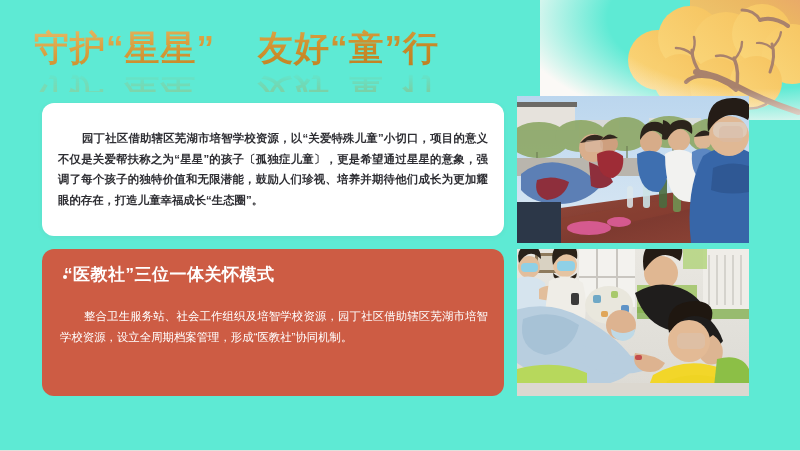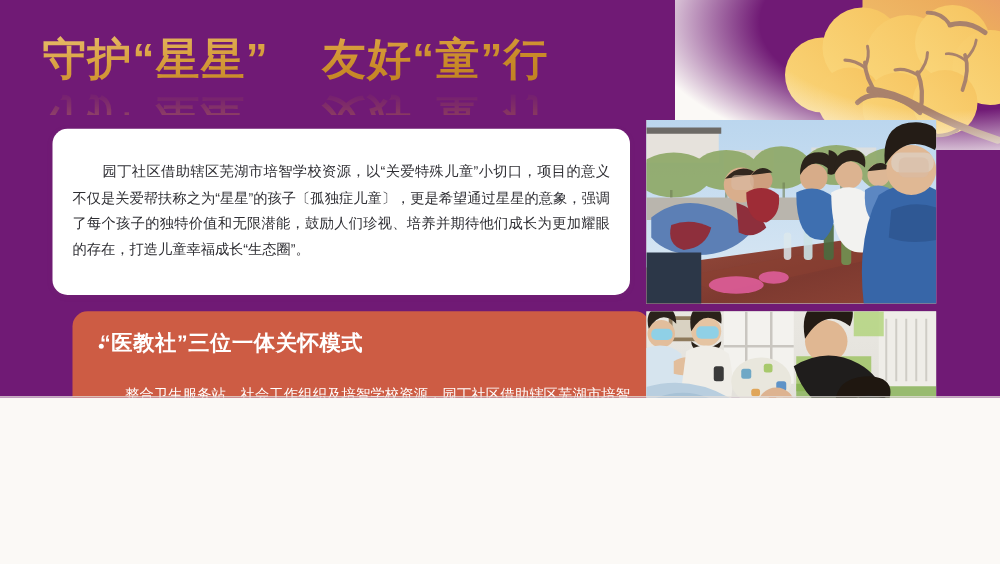--- a/index.html
+++ b/index.html
@@ -3,22 +3,22 @@
 <meta charset="utf-8">
 <style>
   html,body{margin:0;padding:0;}
   body{
     width:800px;height:451px;overflow:hidden;
     background:#FBF9F6;
     font-family:"Liberation Sans","DejaVu Sans",sans-serif;
     position:relative;
   }
   #slide{
-    position:absolute;inset:0;width:800px;height:318px;
-    background:#701a75;
+    position:absolute;inset:0;width:800px;height:451px;
+    background:#5eead4;
     overflow:hidden;
   }
 
   
   #deco-corner{
     position:absolute;top:0;right:0;width:260px;height:120px;
     overflow:hidden;pointer-events:none;
   }
   #deco-bottom-line{
     position:absolute;left:0;right:0;bottom:0;height:1px;background:#E3E0DC;
@@ -44,32 +44,33 @@
     -webkit-mask-image:linear-gradient(to top,rgba(0,0,0,0) 10%,rgba(0,0,0,.9) 100%);
     mask-image:linear-gradient(to top,rgba(0,0,0,0) 10%,rgba(0,0,0,.9) 100%);
   }
   #title-reflection .title-text{display:block;margin-top:-22px;}
 
   
   #intro-card{
     position:absolute;left:42px;top:103px;width:462px;height:133px;
     background:#FFFFFF;border-radius:12px;
     box-shadow:0 1px 5px rgba(120,100,80,.07);
+    font-weight:bold;
   }
   #intro-text{
     position:absolute;left:16px;top:25px;width:430px;
     font-size:11.4px;line-height:20.5px;color:#2E2E33;
     text-align:justify;text-indent:24px;
     font-family:"Liberation Sans","DejaVu Sans",sans-serif;
   }
 
   
   #model-card{
     position:absolute;left:42px;top:249px;width:462px;height:147px;
-    background:#CD5C44;border-radius:12px;margin-left:16px;
+    background:#CD5C44;border-radius:12px;
   }
   #model-heading{
     position:absolute;left:22px;top:14px;
     font-size:17px;font-weight:bold;color:#FFFFFF;
     letter-spacing:.5px;white-space:pre;
   }
   #model-bullet{
     position:absolute;left:21px;top:26px;width:4px;height:4px;
     background:#FFFFFF;border-radius:50%;
   }

